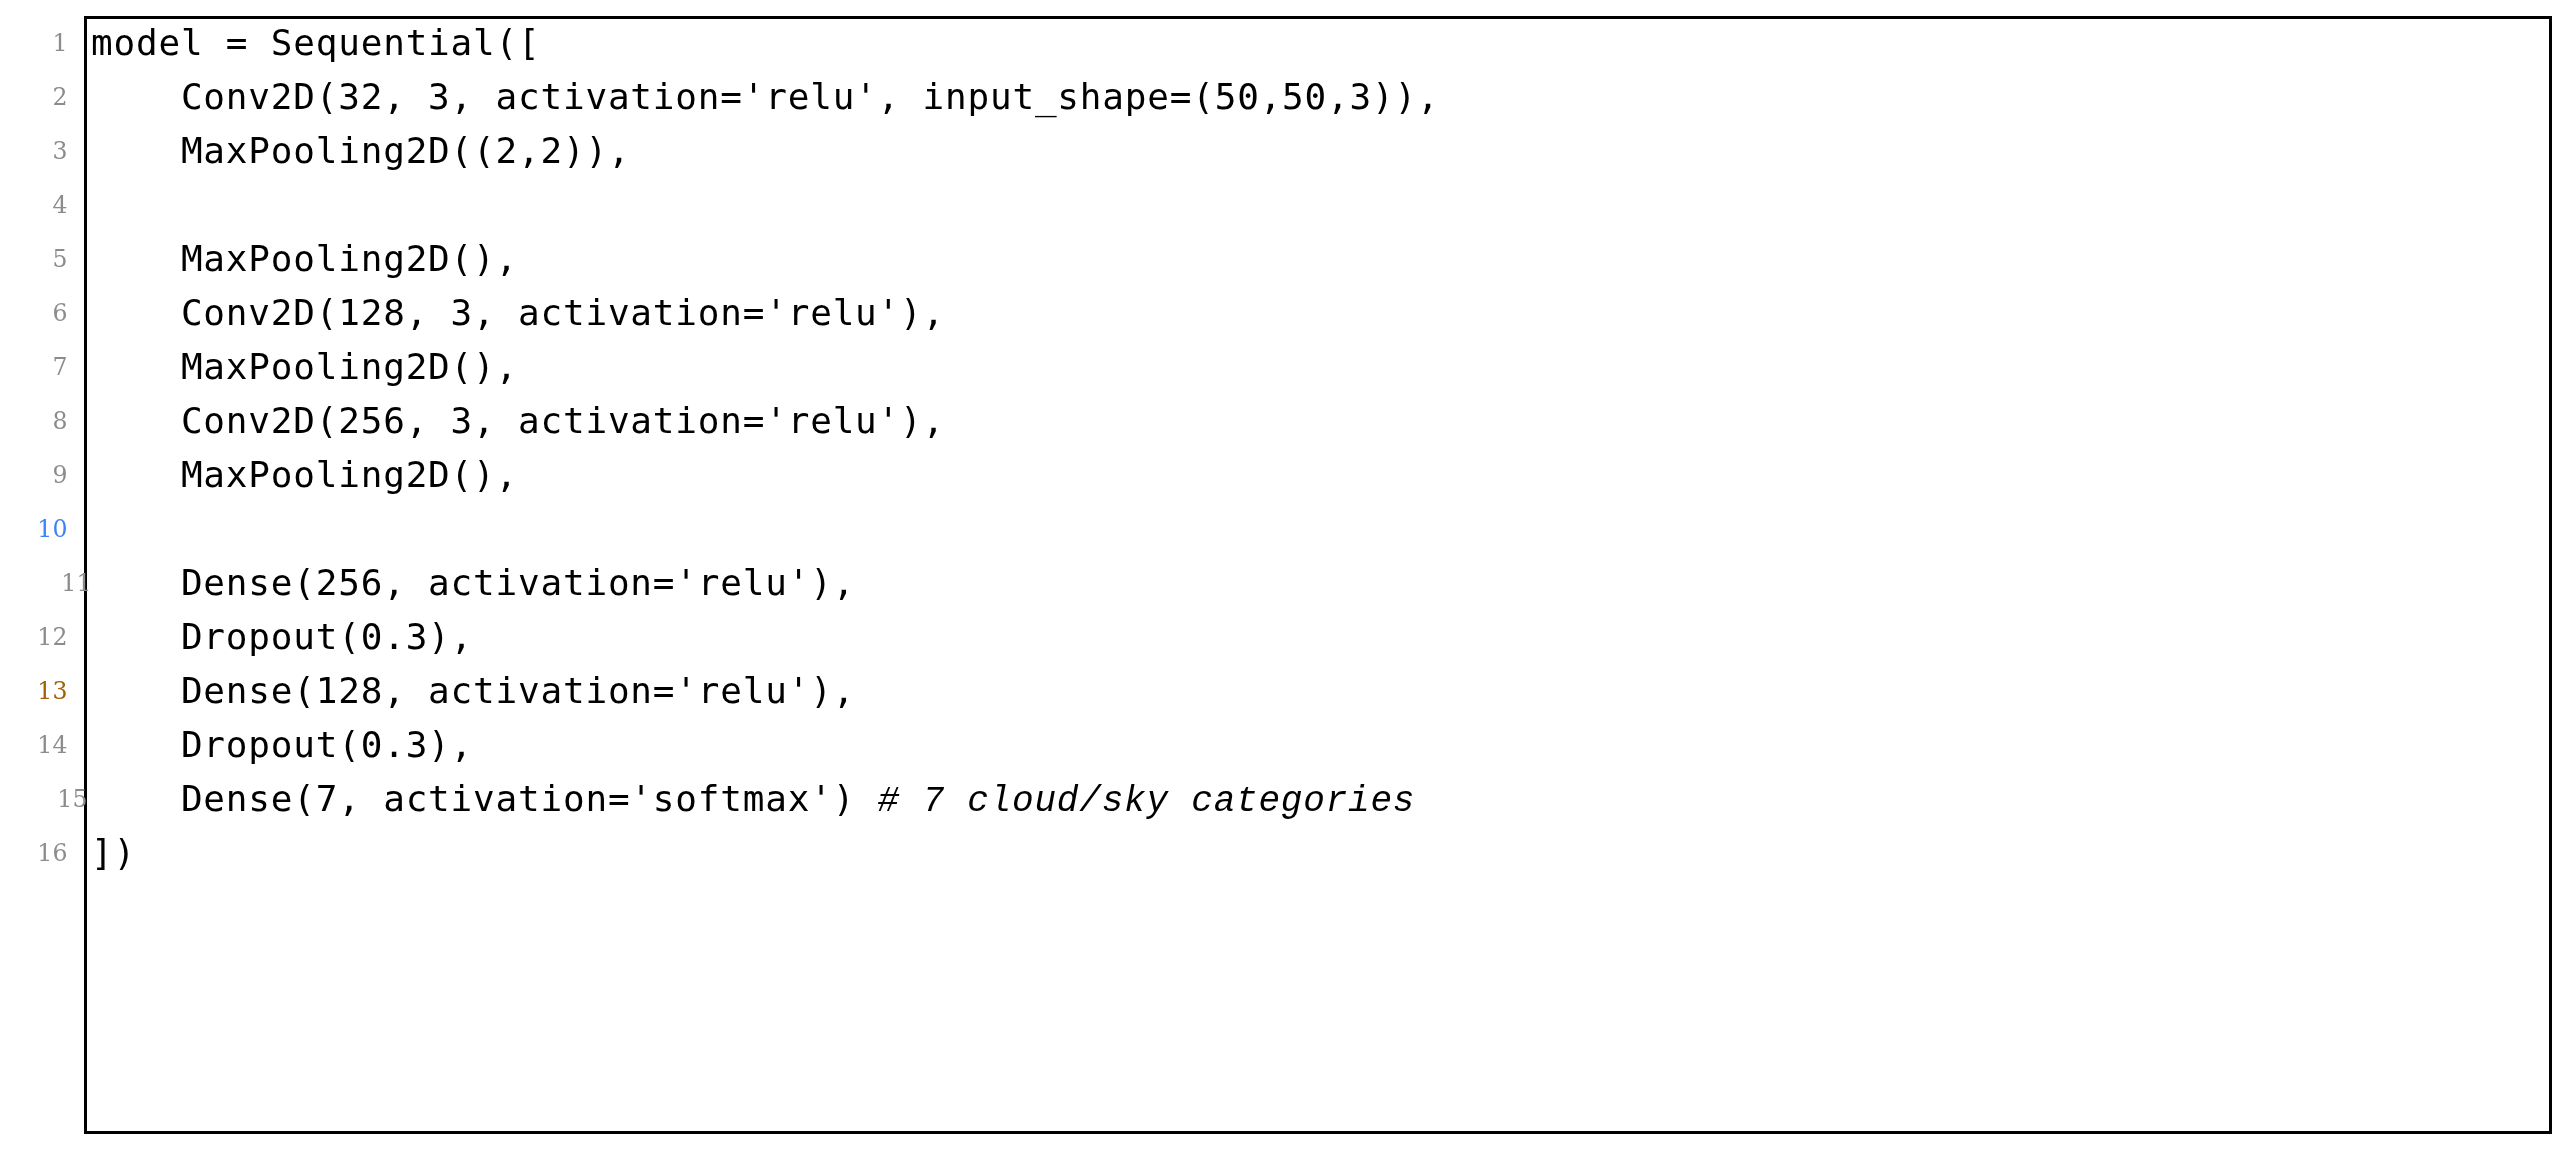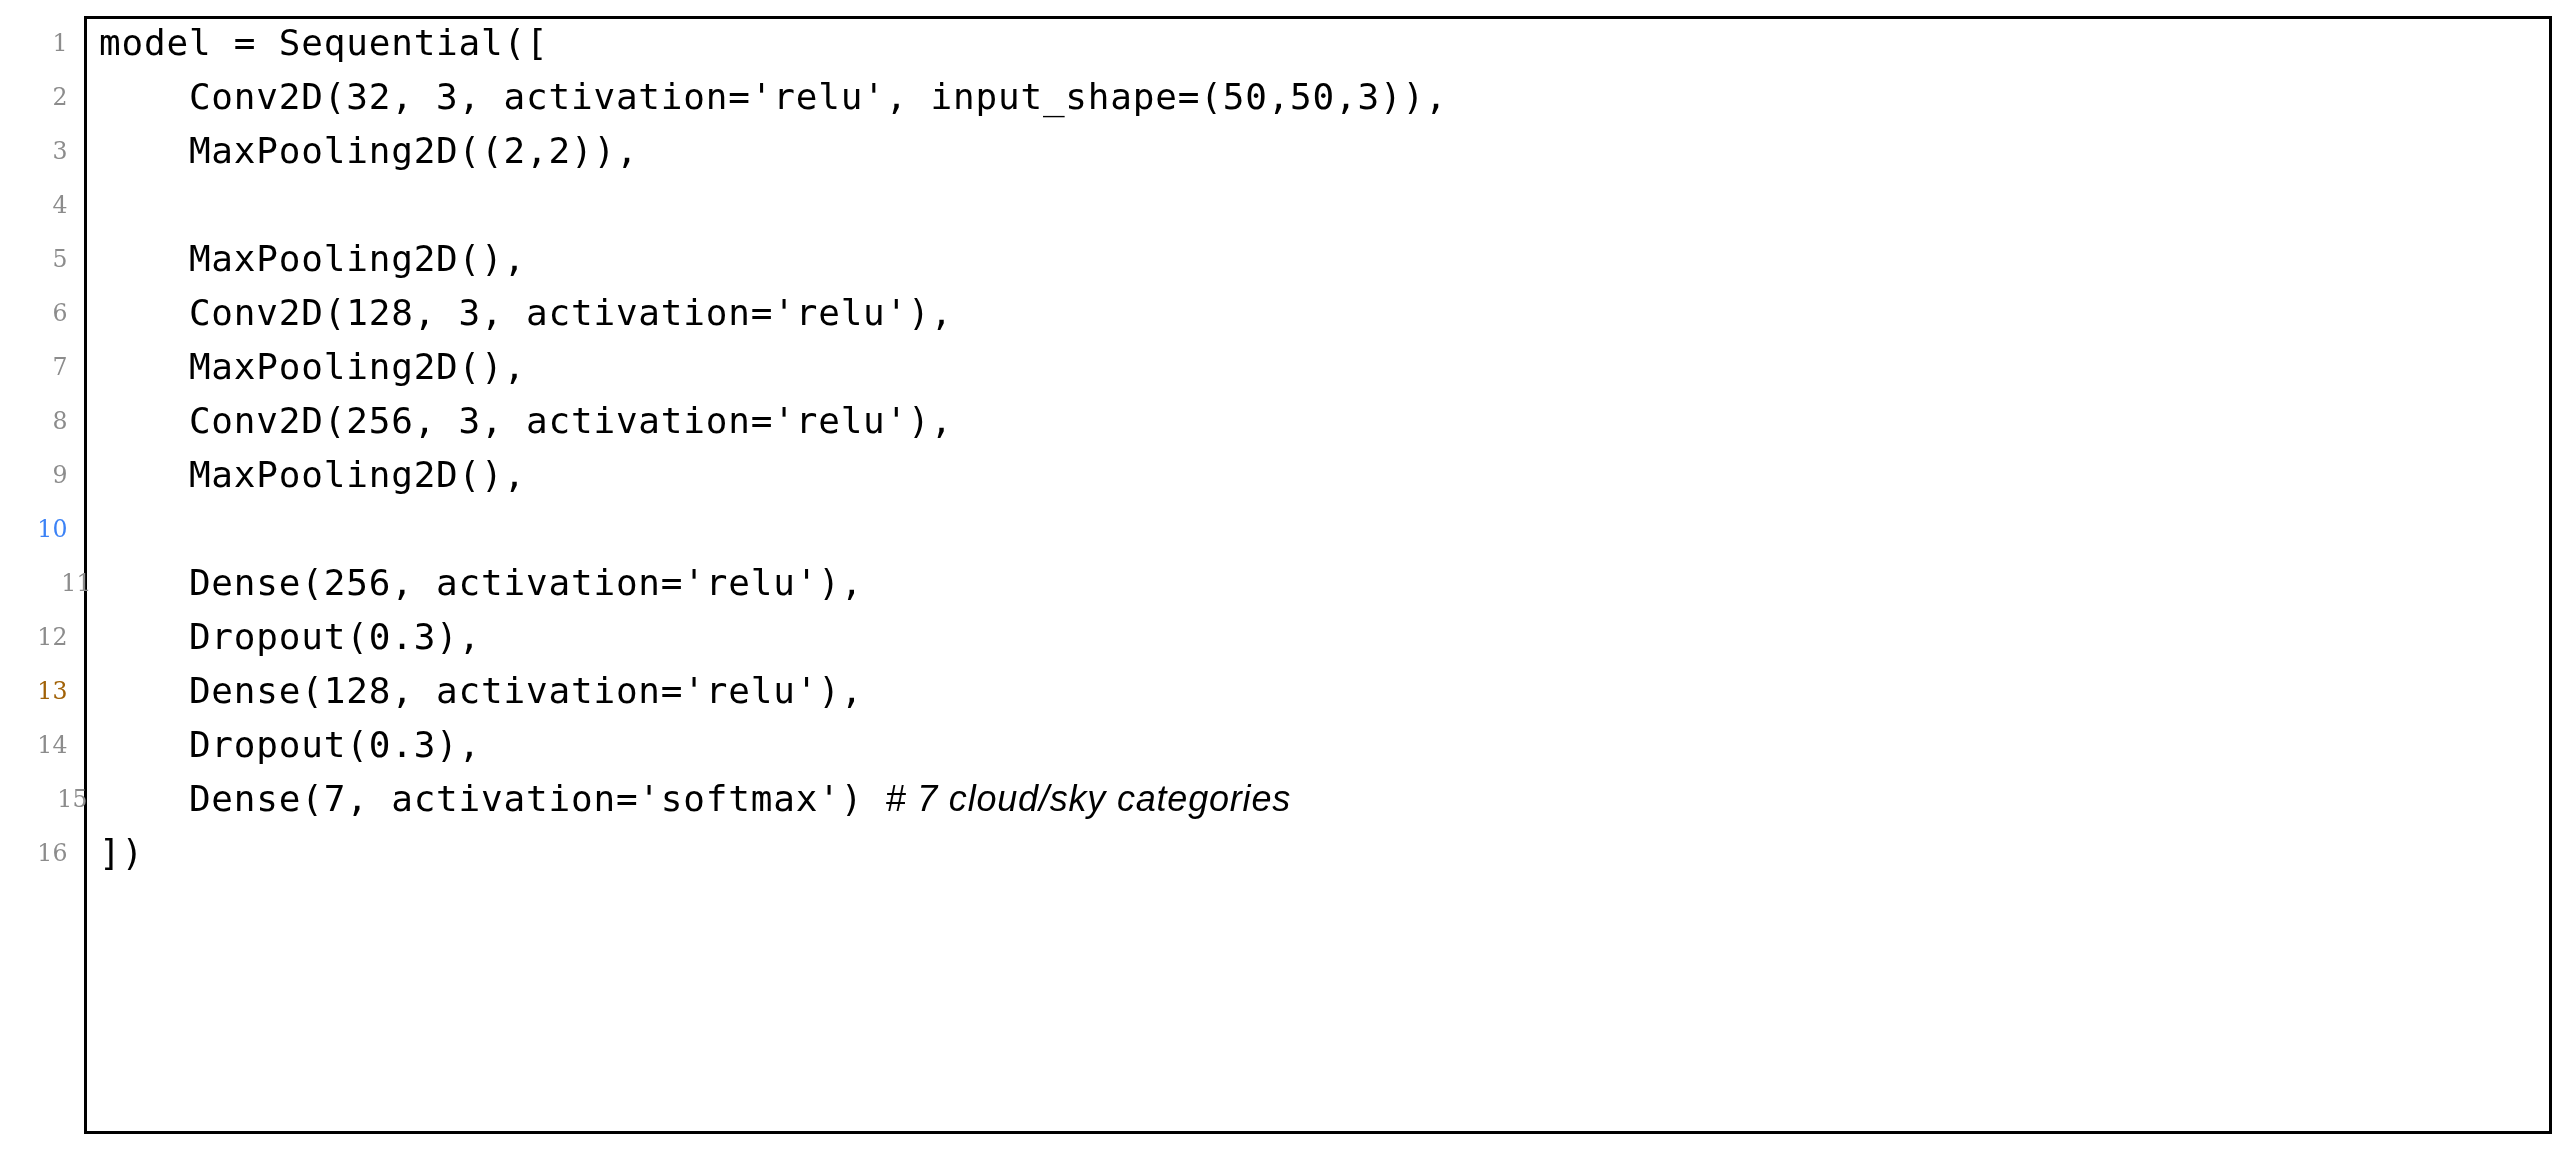--- a/index.html
+++ b/index.html
@@ -59,34 +59,34 @@
     text-align: right;
     color: #8c8c8c;
     font-family: "DejaVu Serif", serif;
     font-size: 23.6px;
     line-height: 54px;
     letter-spacing: 0.4px;
   }
 
   .line-code {
     position: absolute;
-    left: 99px;
+    left: 91px;
     top: 0;
     height: 54px;
     line-height: 54px;
     color: #000000;
     font-family: "DejaVu Sans Mono", monospace;
     font-size: 36px;
     letter-spacing: 0.8px;
     white-space: pre;
   }
 
   .line-code .cmt {
     font-style: italic;
-    font-family: Liberation Sans, sans-serif;
+    font-family: Liberation Mono, monospace;
   }
 </style>
 </head>
 <body>
 
 <div class="listing-wrapper">
 
   <div class="code-frame" style="border-color: rgb(0, 0, 0); background: rgb(255, 255, 255); border-width: 3.6px;"></div>
 
   <div class="code-rows" id="code-rows">

